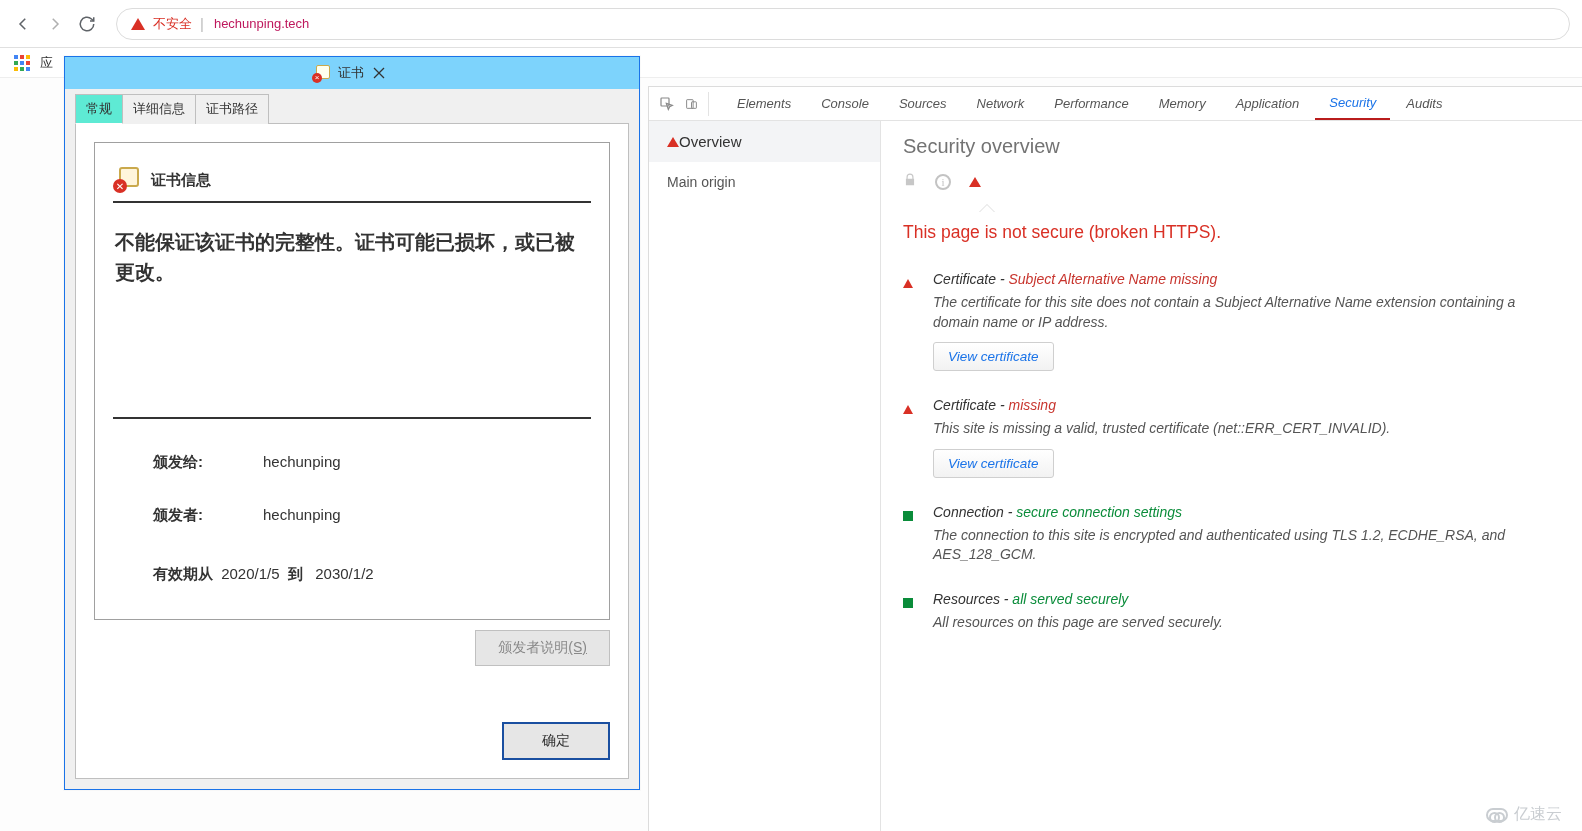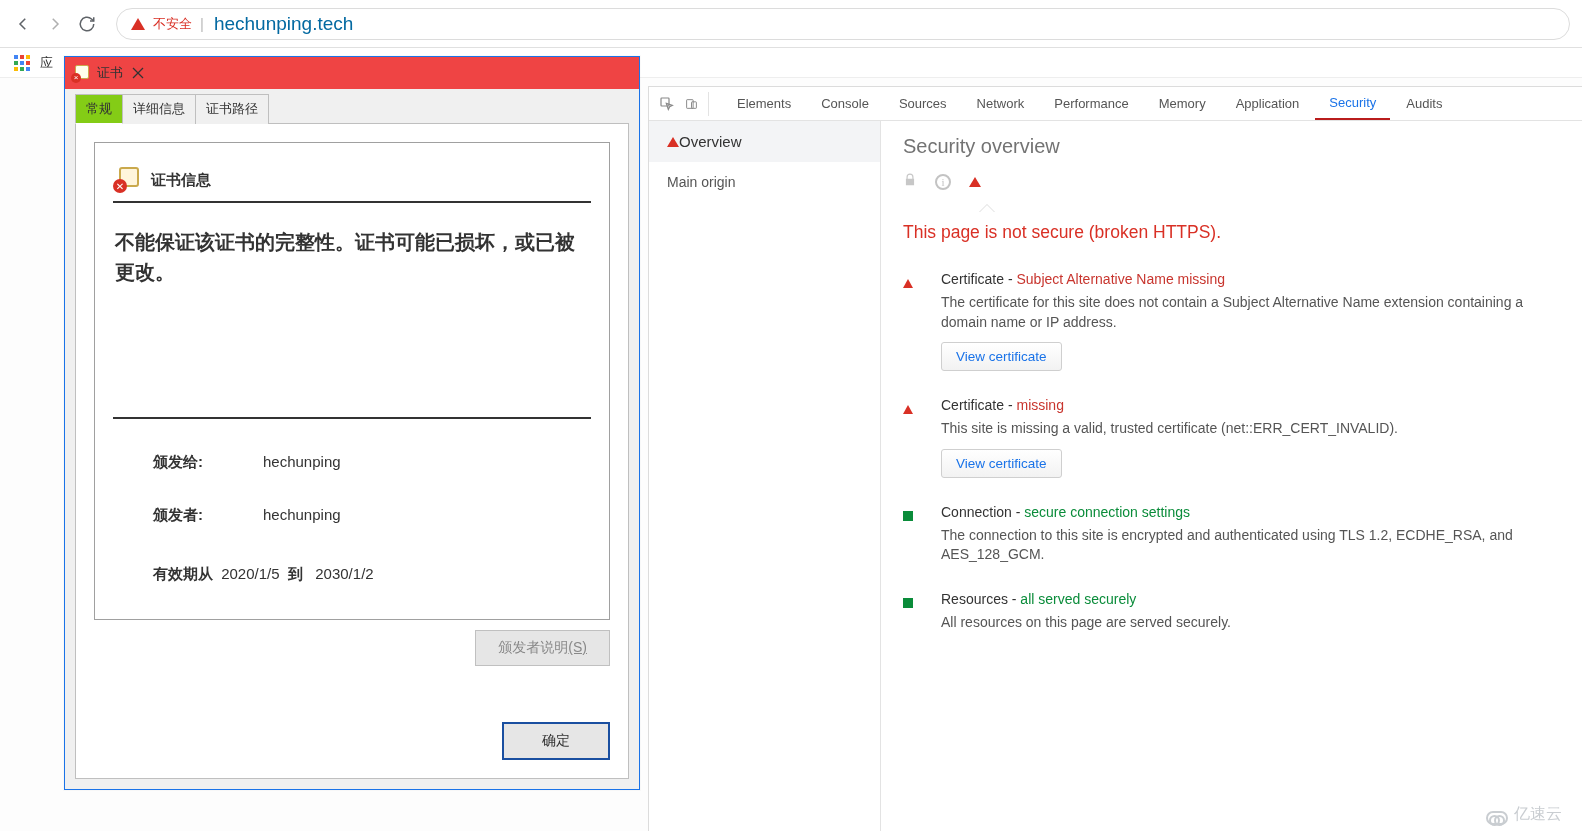--- a/index.html
+++ b/index.html
@@ -46,21 +46,21 @@
     width: 0; height: 0;
     border-left: 7px solid transparent;
     border-right: 7px solid transparent;
     border-bottom: 12px solid #d93025;
     display: inline-block;
   }
   .warn-tri.small { border-left-width:6px; border-right-width:6px; border-bottom-width:10px; }
   .warn-tri.tiny { border-left-width:5px; border-right-width:5px; border-bottom-width:9px; }
   .omnibox .not-secure { color: #d93025; font-size: 13px; }
   .omnibox .sep { color: #bbb; font-size: 15px; }
-  .omnibox .url { color: #0369a1; font-size: 19px; margin-left: 2px; }
+  .omnibox .url { color: #be185d; font-size: 13px; margin-left: 2px; }
 
   
   .bookmarks-bar {
     height: 30px;
     display: flex;
     align-items: center;
     padding: 0 14px;
     gap: 10px;
     border-bottom: 1px solid #eee;
     background: #fff;
@@ -110,20 +110,21 @@
     color:#888;
     margin-right: 4px;
   }
   .dt-btn.sep-right { border-right: 1px solid #e3e3e3; padding-right: 10px; margin-right: 12px; }
   .dt-tab {
     padding: 0 14px;
     height: 100%;
     display:flex; align-items:center;
     cursor: pointer;
     color: #555;
+    font-style: italic;
   }
   .dt-tab.active { color:#1a73e8; border-bottom: 2px solid #b91c1c; }
 
   .dt-body { flex:1; display:flex; min-height:0; }
   .dt-side {
     width: 232px;
     border-right: 1px solid #e3e3e3;
     background: #fff;
   }
   .dt-side .side-row {
@@ -153,21 +154,21 @@
   .lock-gray { color:#c3c3c3; font-size:16px; }
   .info-gray {
     width:16px;height:16px;border:2px solid #c3c3c3;border-radius:50%;
     display:flex;align-items:center;justify-content:center;color:#c3c3c3;font-size:11px;font-family:Georgia;
   }
   .headline {
     color: #d93025;
     font-size: 17.5px;
     margin: 10px 0 28px 0;
   }
-  .sec-item { display:flex; gap: 24px; margin-bottom: 26px; }
+  .sec-item { display:flex; gap: 16px; margin-bottom: 26px; font-style: italic; }
   .sec-icon-col { width: 14px; flex:none; padding-top:4px; }
   .sq-green { width:10px; height:10px; background:#0a8c3a; display:inline-block;}
   .sec-text-col { flex:1; }
   .sec-title { font-size:14px; color:#333; }
   .sec-title .accent-bad { color:#c8352e; }
   .sec-title .accent-good { color:#0a8c3a; }
   .sec-desc { color:#555; font-size:14px; margin-top:6px; line-height:1.4;}
   .view-cert-btn {
     display:inline-block;
     margin-top: 10px;
@@ -188,23 +189,23 @@
     width: 576px;
     height: 734px;
     background:#fff;
     border: 1px solid #1a73e8;
     box-shadow: 0 0 0 1px rgba(0,0,0,0.02);
     display:flex; flex-direction:column;
     font-family: "Microsoft YaHei", "Segoe UI", sans-serif;
   }
   .cert-titlebar {
     height: 32px;
-    display:flex; align-items:center; justify-content:flex-start;
+    display:flex; align-items:center; justify-content:center;
     padding: 0 4px 0 8px;
-    background:#ef4444;
+    background:#7dd3fc;
   }
   .cert-titlebar .t-left { display:flex; align-items:center; gap:8px; font-size:13px;}
   .cert-titlebar .close {
     width: 30px; height: 26px;
     display:flex;align-items:center;justify-content:center;
     font-size: 16px; color:#333; cursor:pointer;
   }
   .cert-tabs-area {
     background:#f0f0f0;
     flex:1;
@@ -217,21 +218,21 @@
     font-size: 13px;
     background:#f0f0f0;
     border:1px solid #bfbfbf;
     border-bottom: none;
     margin-right: -1px;
     cursor:pointer;
     position:relative;
     top:1px;
   }
   .cert-tab.active {
-    background:#84cc16;
+    background:#5eead4;
     border-bottom: 1px solid #fff;
     z-index: 2;
   }
   .cert-pane {
     flex:1;
     background:#fff;
     border:1px solid #bfbfbf;
     padding: 18px;
     display:flex;
     flex-direction:column;
@@ -289,21 +290,21 @@
     border: 2px solid #1a4fa0;
     background:#e6e6e6;
     padding: 8px 38px;
     font-size:14px;
     cursor:pointer;
   }
 
   .watermark {
     position:absolute; right: 20px; bottom: 6px;
     font-size: 16px; color:#c9cdd1; letter-spacing:0px;
-    display:flex;align-items:flex-end;gap:6px;
+    display:flex;align-items:center;gap:6px;
   }
   .watermark .wm-ico {
     width:22px;height:14px;border:2px solid #c9cdd1;border-radius:10px;position:relative;
   }
   .watermark .wm-ico::before, .watermark .wm-ico::after{
     content:"";position:absolute;top:2px;width:7px;height:7px;border:2px solid #c9cdd1;border-radius:50%;
   }
   .watermark .wm-ico::before{left:1px;}
   .watermark .wm-ico::after{right:1px;}
   .cert-ico-small {

